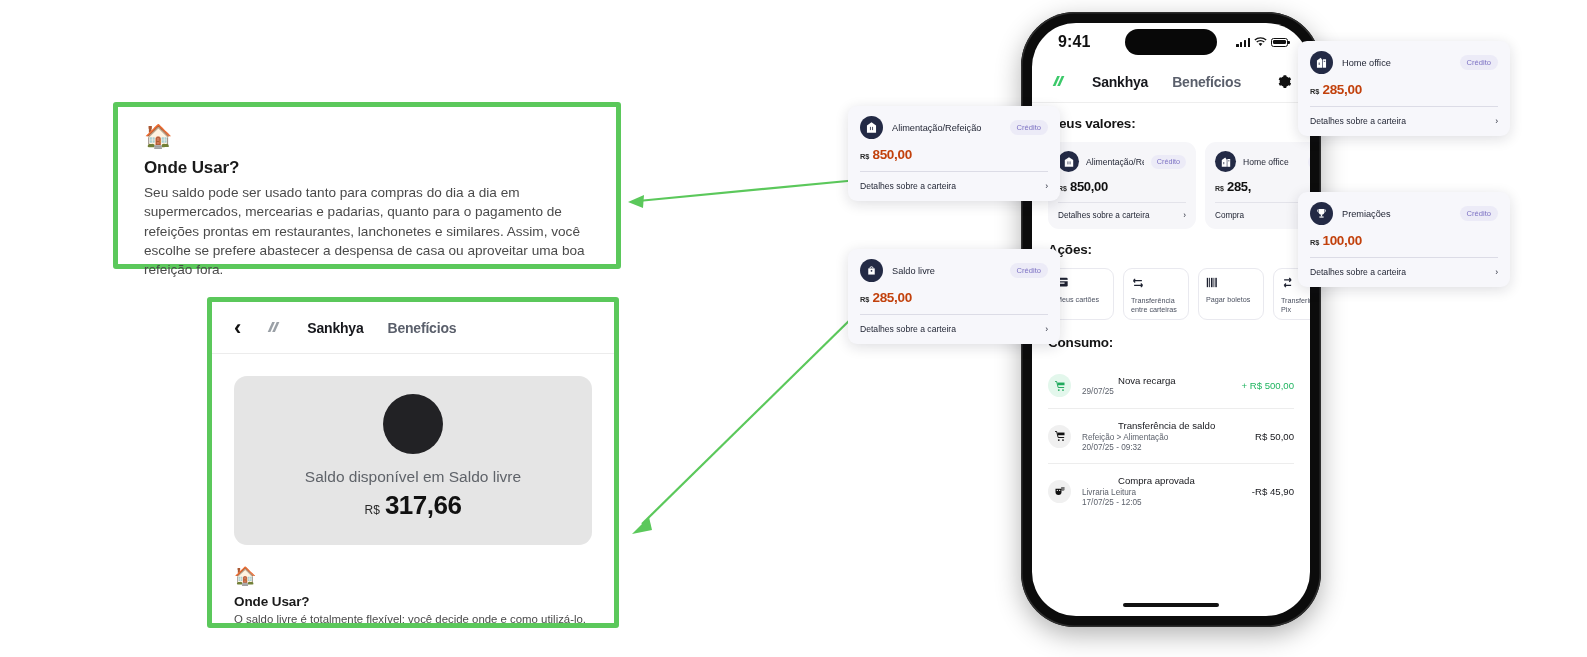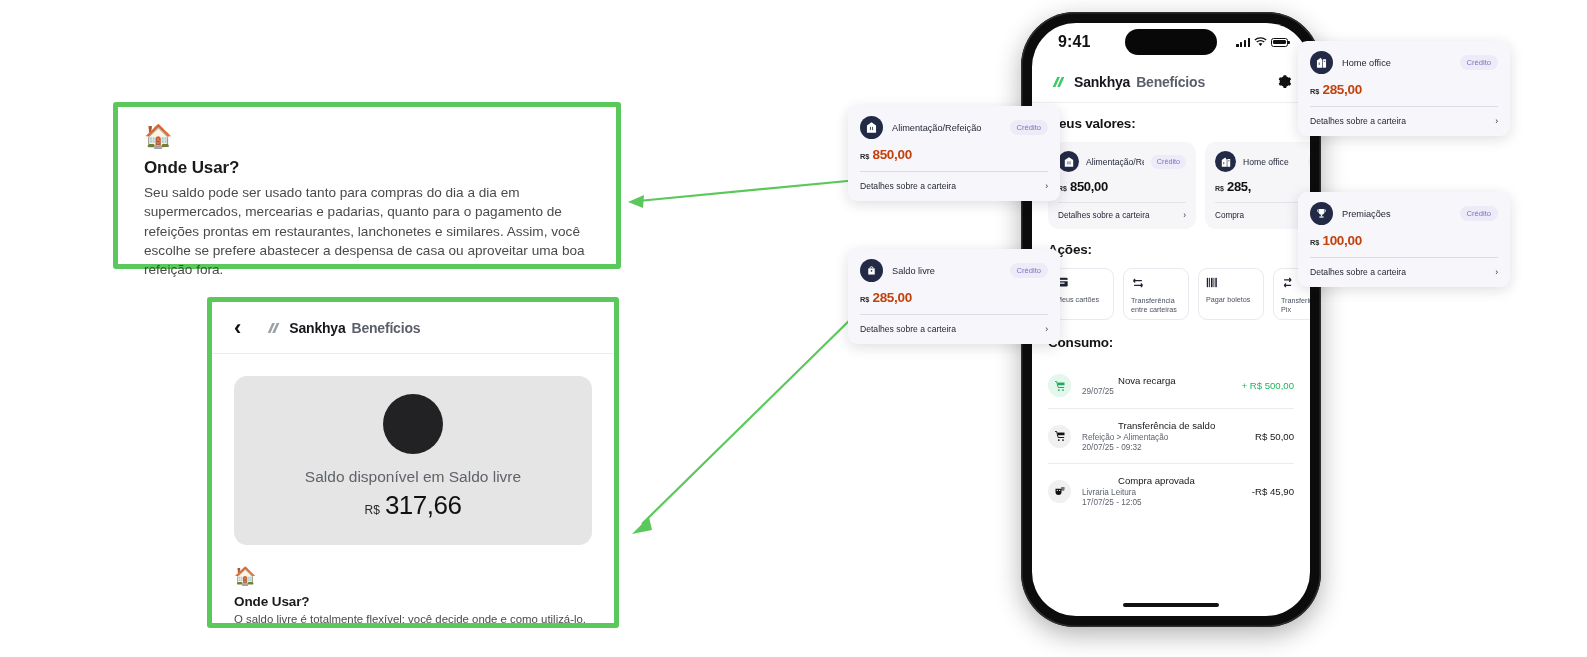--- a/index.html
+++ b/index.html
@@ -22,37 +22,37 @@
   #card-onde-usar { left: 113px; top: 102px; width: 508px; height: 167px; padding: 18px 26px 0 26px; }
   #card-saldo-livre { left: 207px; top: 297px; width: 412px; height: 331px; padding: 0; overflow: hidden; }
 
   .home-icon { font-size: 23px; line-height: 1; color: #111; display: block; }
   .onde-title { font-size: 17px; font-weight: 700; color: #1a1a1a; margin-top: 10px; letter-spacing: -.1px; }
   .onde-body { font-size: 13.6px; color: #4a4a4a; line-height: 1.42; margin-top: 5px; }
 
   
   .sc-header { height: 52px; display: flex; align-items: center; padding: 0 22px; border-bottom: 1px solid #ececec; background:#fff;}
   .sc-back { font-size: 22px; font-weight: 700; color: #111; line-height: 1; margin-right: 24px; cursor: pointer; }
-  .brand { display: flex; align-items: flex-end; gap: 6px; }
+  .brand { display: flex; align-items: center; gap: 24px; }
   .brand-name { font-size: 14px; font-weight: 700; color: #16171c; letter-spacing: -.2px; }
   .brand-sub { font-size: 14px; font-weight: 700; color: #5a5f6b; letter-spacing: -.2px; }
   .logo-mark { width: 18px; height: 15px; display:block; }
 
   .balance-box {
     margin: 22px 22px 0 22px;
     background: #e5e5e5;
     border-radius: 13px;
     padding: 18px 10px 24px 10px;
     text-align: center;
   }
   .balance-circle { width: 60px; height: 60px; border-radius: 50%; background: #222225; margin: 0 auto 14px auto; }
   .balance-label { font-size: 15.5px; color: #5f6369; }
   .balance-amount { margin-top: 4px; display: flex; align-items: baseline; justify-content: center; gap: 5px; }
   .cur { font-size: 12px; color: #2a2a2a; font-weight: 500; }
-  .amt { font-size: 26px; font-weight: 400; color: #111; letter-spacing: -.5px; }
+  .amt { font-size: 26px; font-weight: 700; color: #111; letter-spacing: -.5px; }
 
   .sc-foot { padding: 22px 22px 0 22px; }
   .sc-foot .onde-title { font-size: 13.5px; margin-top: 9px; }
   .sc-foot .onde-body { font-size: 11.4px; line-height: 1.4; margin-top: 3px; }
 
   
   .arrow-svg { position: absolute; overflow: visible; pointer-events: none; }
 
   
   #phone {

